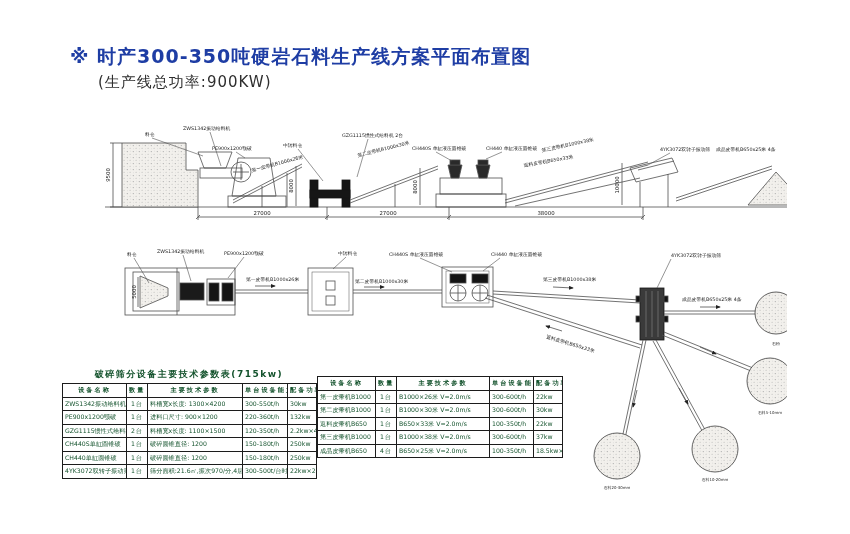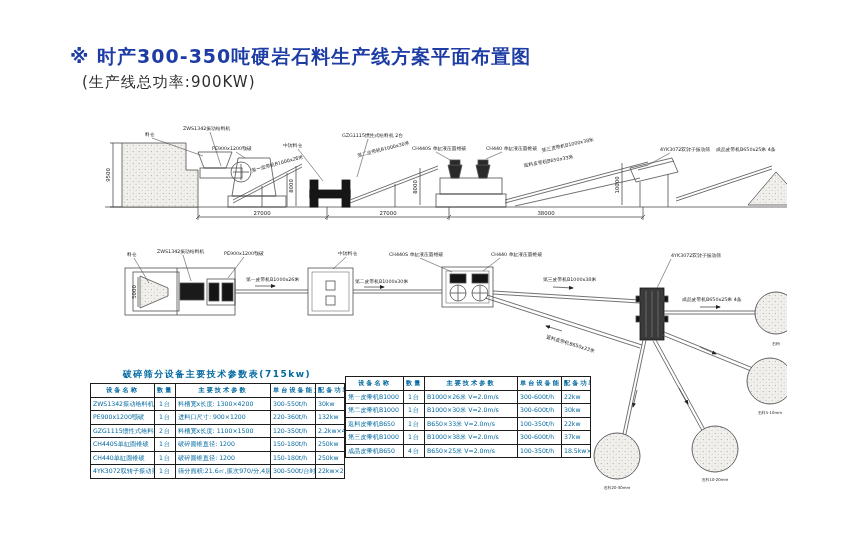--- a/index.html
+++ b/index.html
@@ -1,26 +1,26 @@
 <!DOCTYPE html>
 <html><head>
 <meta charset="utf-8">
 <style>
   html,body{margin:0;padding:0;background:#ffffff;}
   .stage{position:relative;width:787px;height:534px;background:#fff;overflow:hidden;
          font-family:"DejaVu Sans","Liberation Sans",sans-serif;}
   .titleblock{position:absolute;left:70px;top:44px;}
   .page-title{font-size:19px;font-weight:bold;color:#1e3da4;letter-spacing:1px;white-space:nowrap;}
-  .page-subtitle{font-size:15px;color:#2e2e2e;margin-top:3px;margin-left:12px;letter-spacing:1px;}
+  .page-subtitle{font-size:15px;color:#2e2e2e;margin-top:3px;margin-left:28px;letter-spacing:1px;}
   svg{position:absolute;left:0;top:0;}
   svg text{stroke:none;fill:#1e1e1e;font-family:"DejaVu Sans","Liberation Sans",sans-serif;}
   .lbl{font-size:4.8px;}
   .sm{font-size:3.9px;}
   .dim{font-size:5.4px;fill:#222;}
-  .tbl{position:absolute;color:#0369a1;margin-left:28px;}
+  .tbl{position:absolute;color:#14532d;}
   .tbl-title{text-align:center;font-weight:bold;font-size:9px;letter-spacing:1.5px;margin-bottom:2px;white-space:nowrap;}
   .tbl table{border-collapse:collapse;table-layout:fixed;width:100%;}
   .tbl th,.tbl td{border:1px solid #1c1c1c;font-size:6.2px;line-height:1;height:12.5px;
       padding:0 2px;overflow:hidden;white-space:nowrap;}
   .tbl th{font-weight:bold;text-align:center;letter-spacing:2px;}
   .tbl td{text-align:left;}
   .tbl td:nth-child(2){text-align:center;letter-spacing:1px;}
   .tbl-left{left:62px;top:368px;width:254px;}
   .tbl-right{left:317px;top:376px;width:245px;}
 </style>

